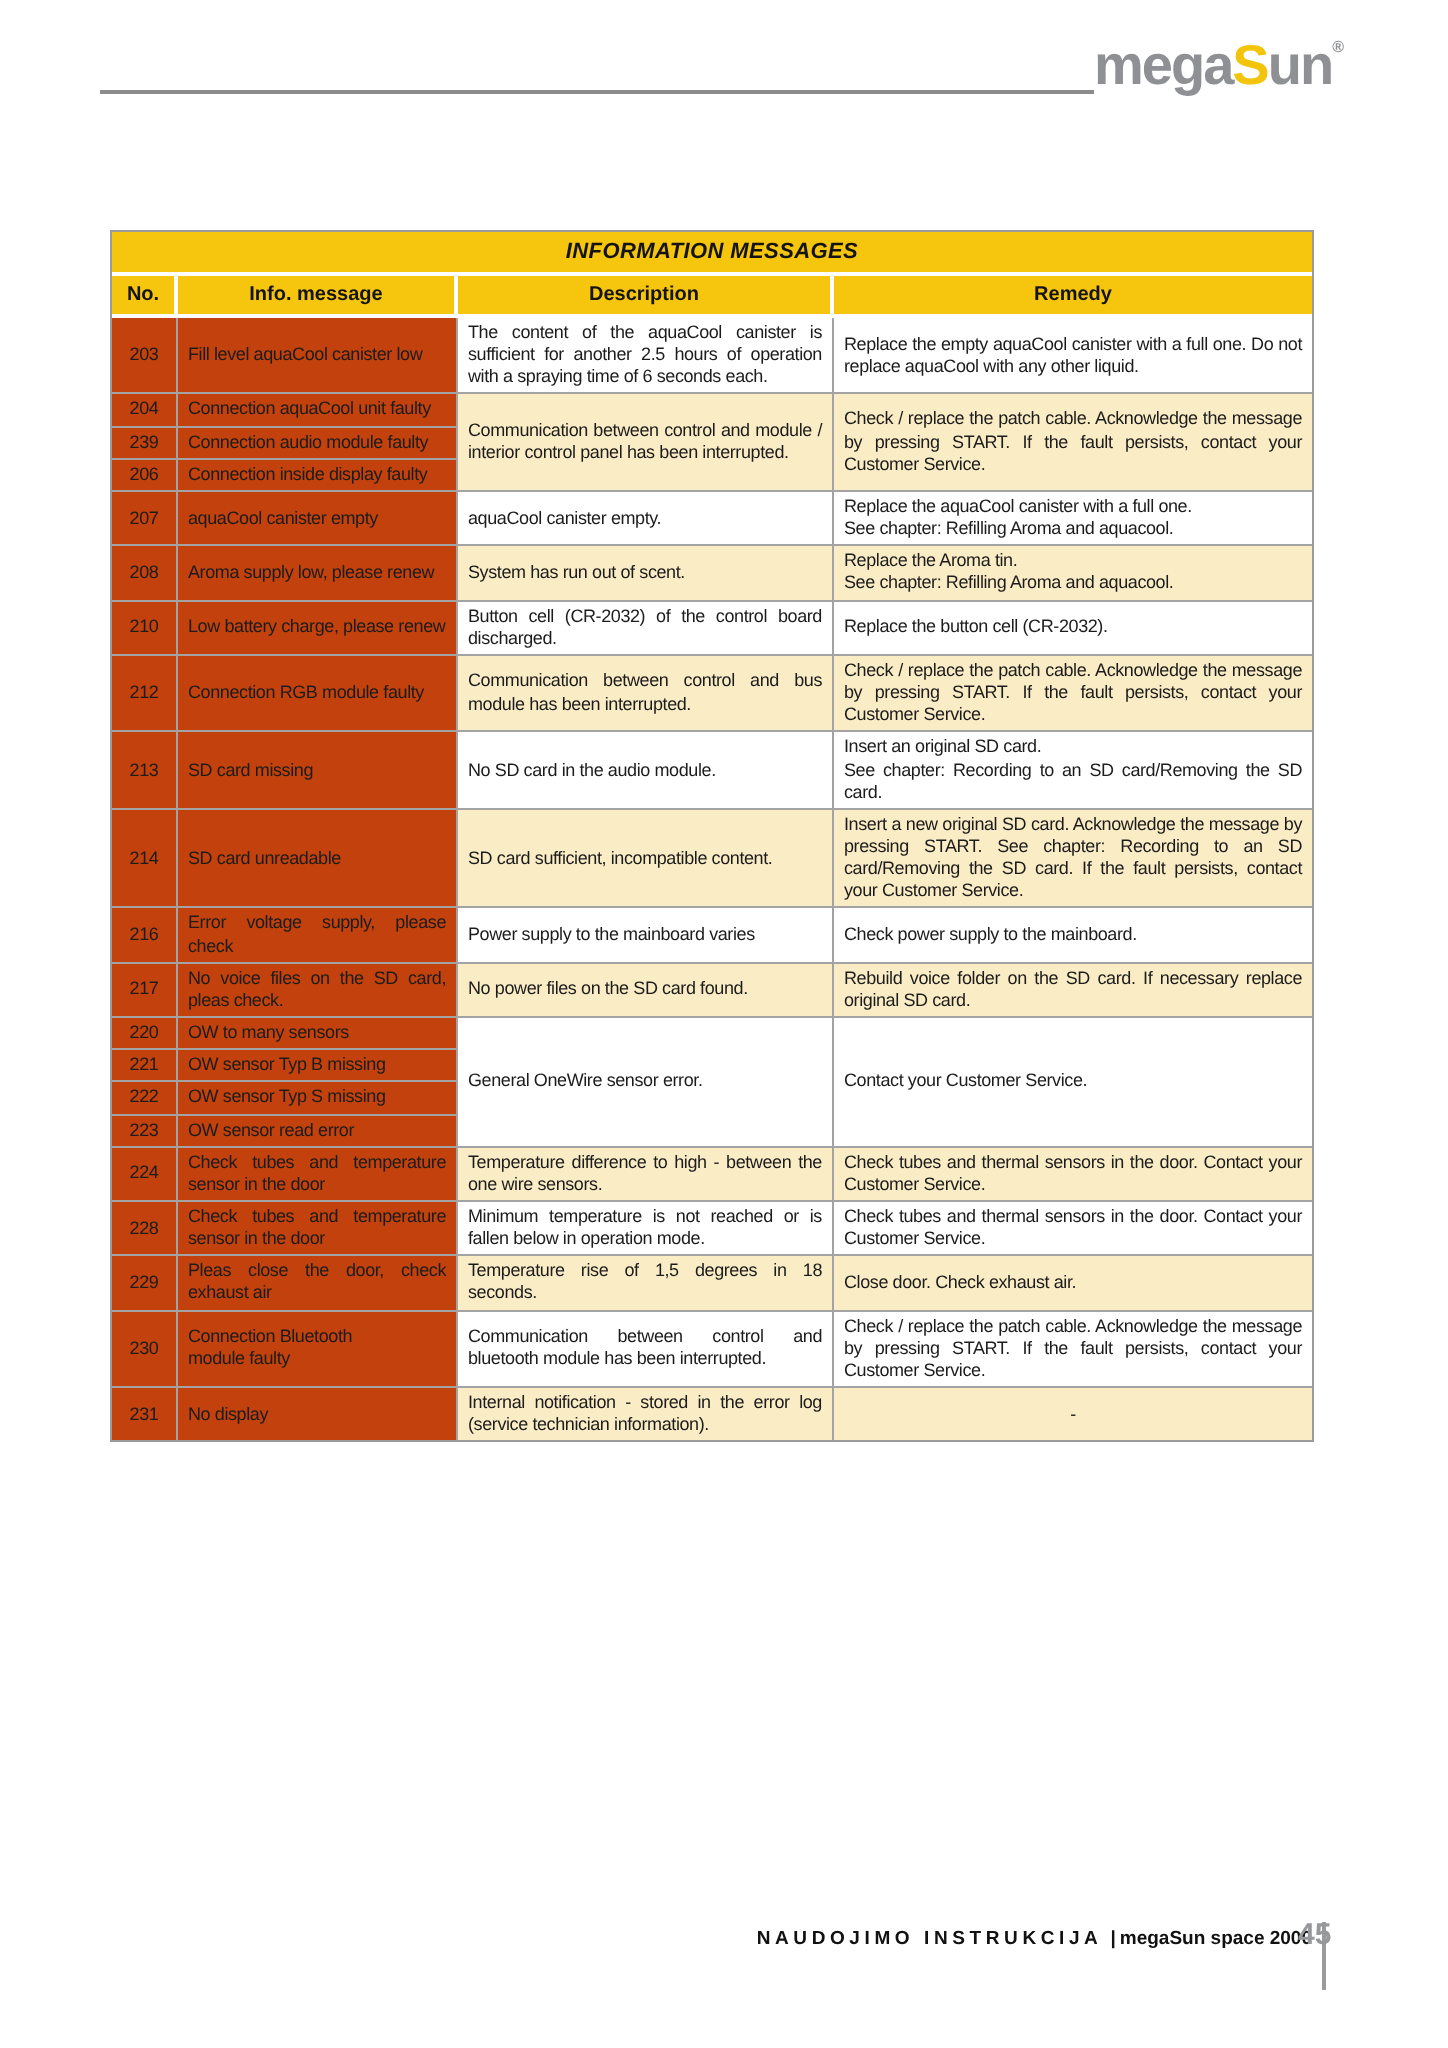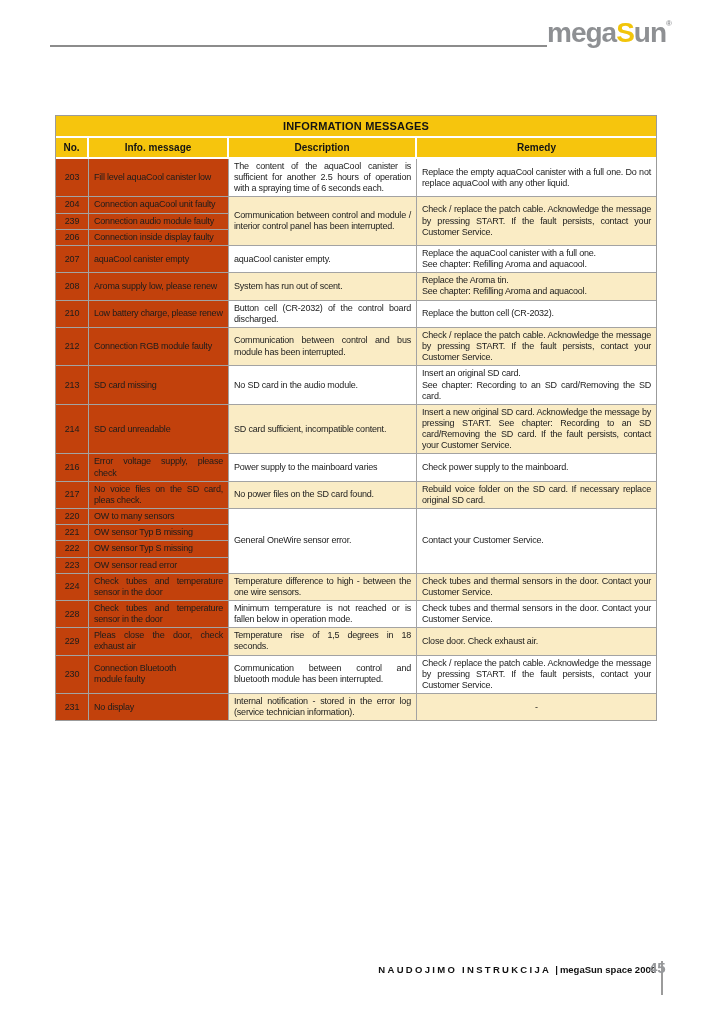--- a/index.html
+++ b/index.html
@@ -26,21 +26,21 @@
     border-collapse:separate; border-spacing:0;
     border:1px solid #9b9b9b; table-layout:fixed;
   }
   .msg-table th, .msg-table td { vertical-align:middle; }
   .msg-table thead th {
     background:#f6c50d; color:#141414;
     font-size:10px; font-weight:bold; text-align:center;
     padding:4px 6px; border-right:2px solid #ffffff; border-bottom:2px solid #ffffff;
   }
   .msg-table thead th.title {
-    text-align:center; font-size:11px; letter-spacing:.2px; padding:4px 0; border-right:none;
+    text-align:center; font-size:11px; letter-spacing:.2px; padding:4px 0; border-right:none;font-style:italic;
   }
   .msg-table thead th.last { border-right:none; }
   .msg-table tbody td {
     font-size:9px; line-height:1.24; letter-spacing:-0.2px;
     padding:2px 5px; text-align:justify; white-space:pre-line;
     border-right:1px solid #a3a3a3; border-bottom:1px solid #a3a3a3;
   }
   .msg-table tbody td.c-no { text-align:center; padding:2px 1px; }
   .msg-table tbody td.c-remedy { border-right:none;margin-left:36px; }
   .msg-table tbody tr:last-child td { border-bottom:none; }

